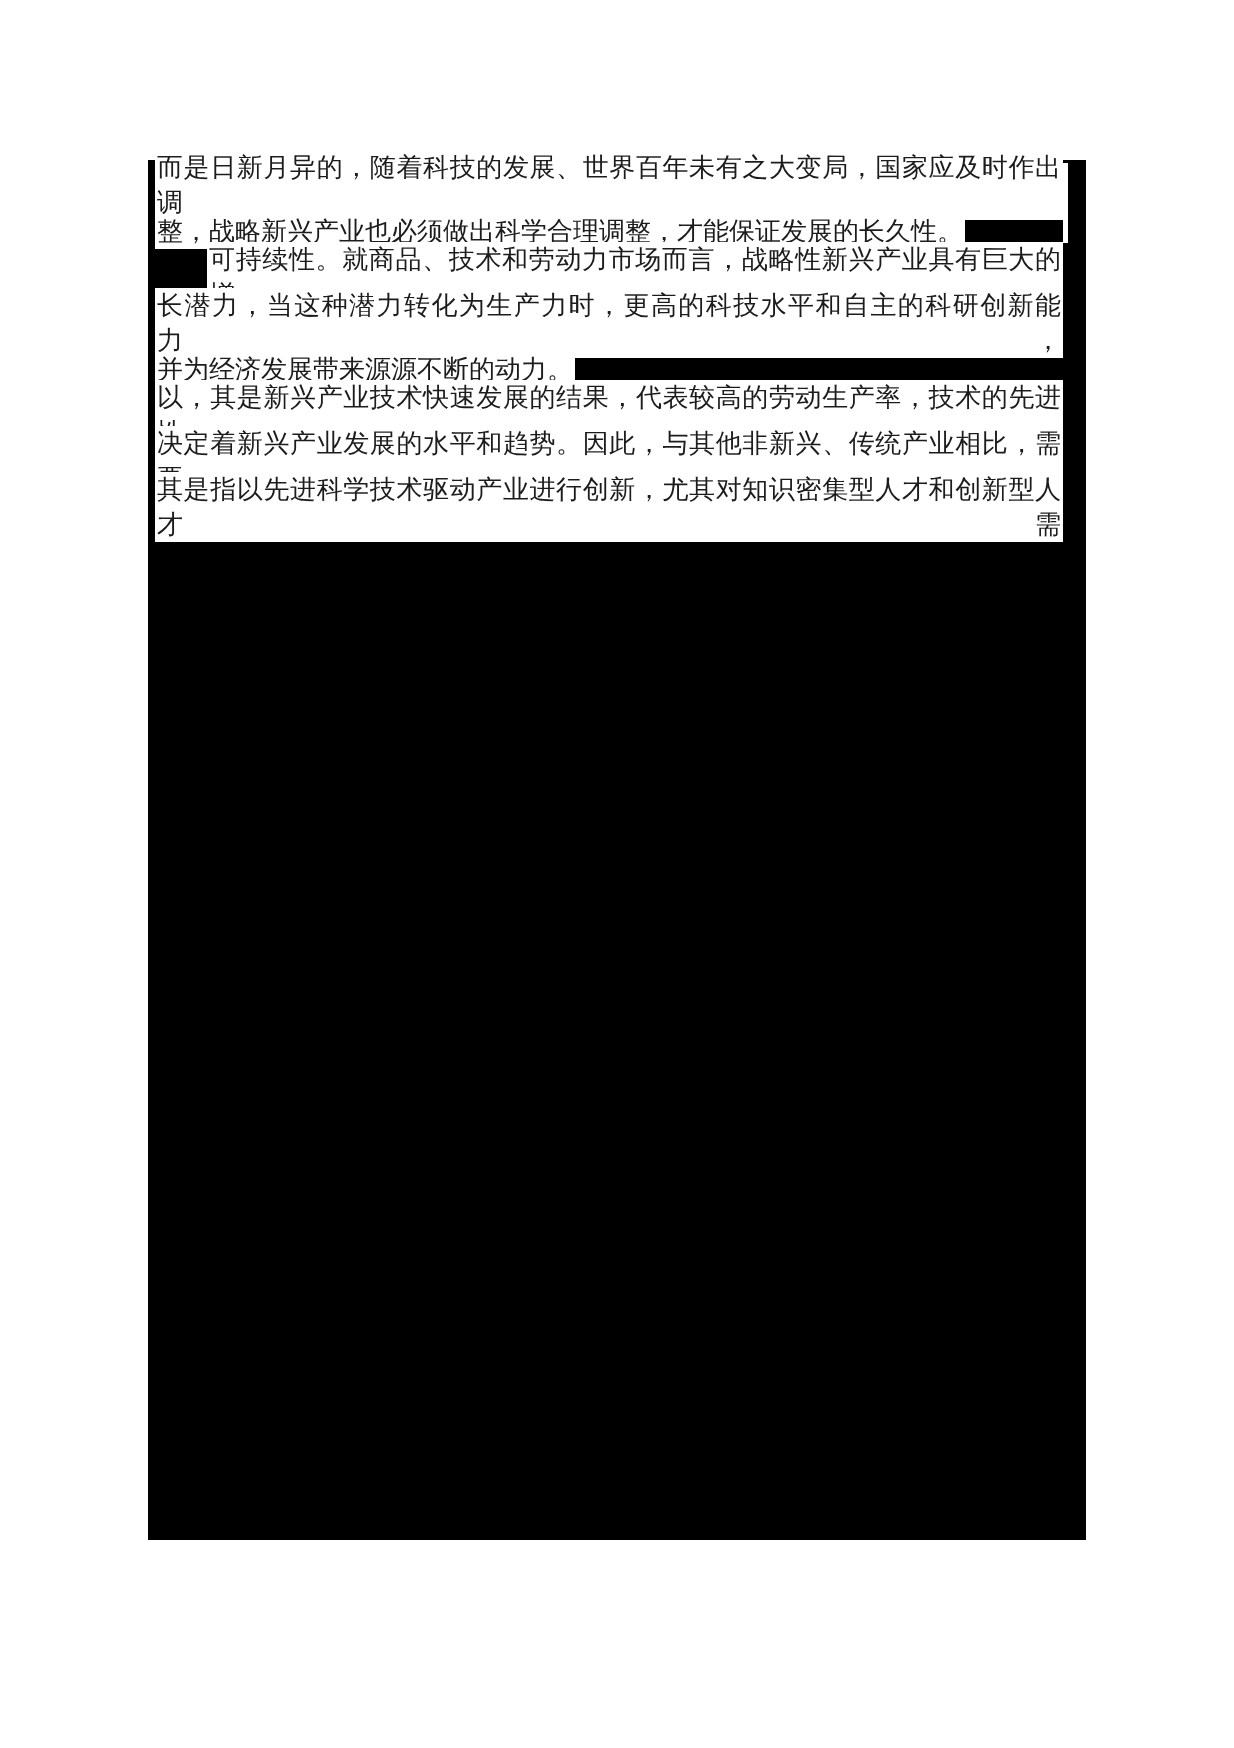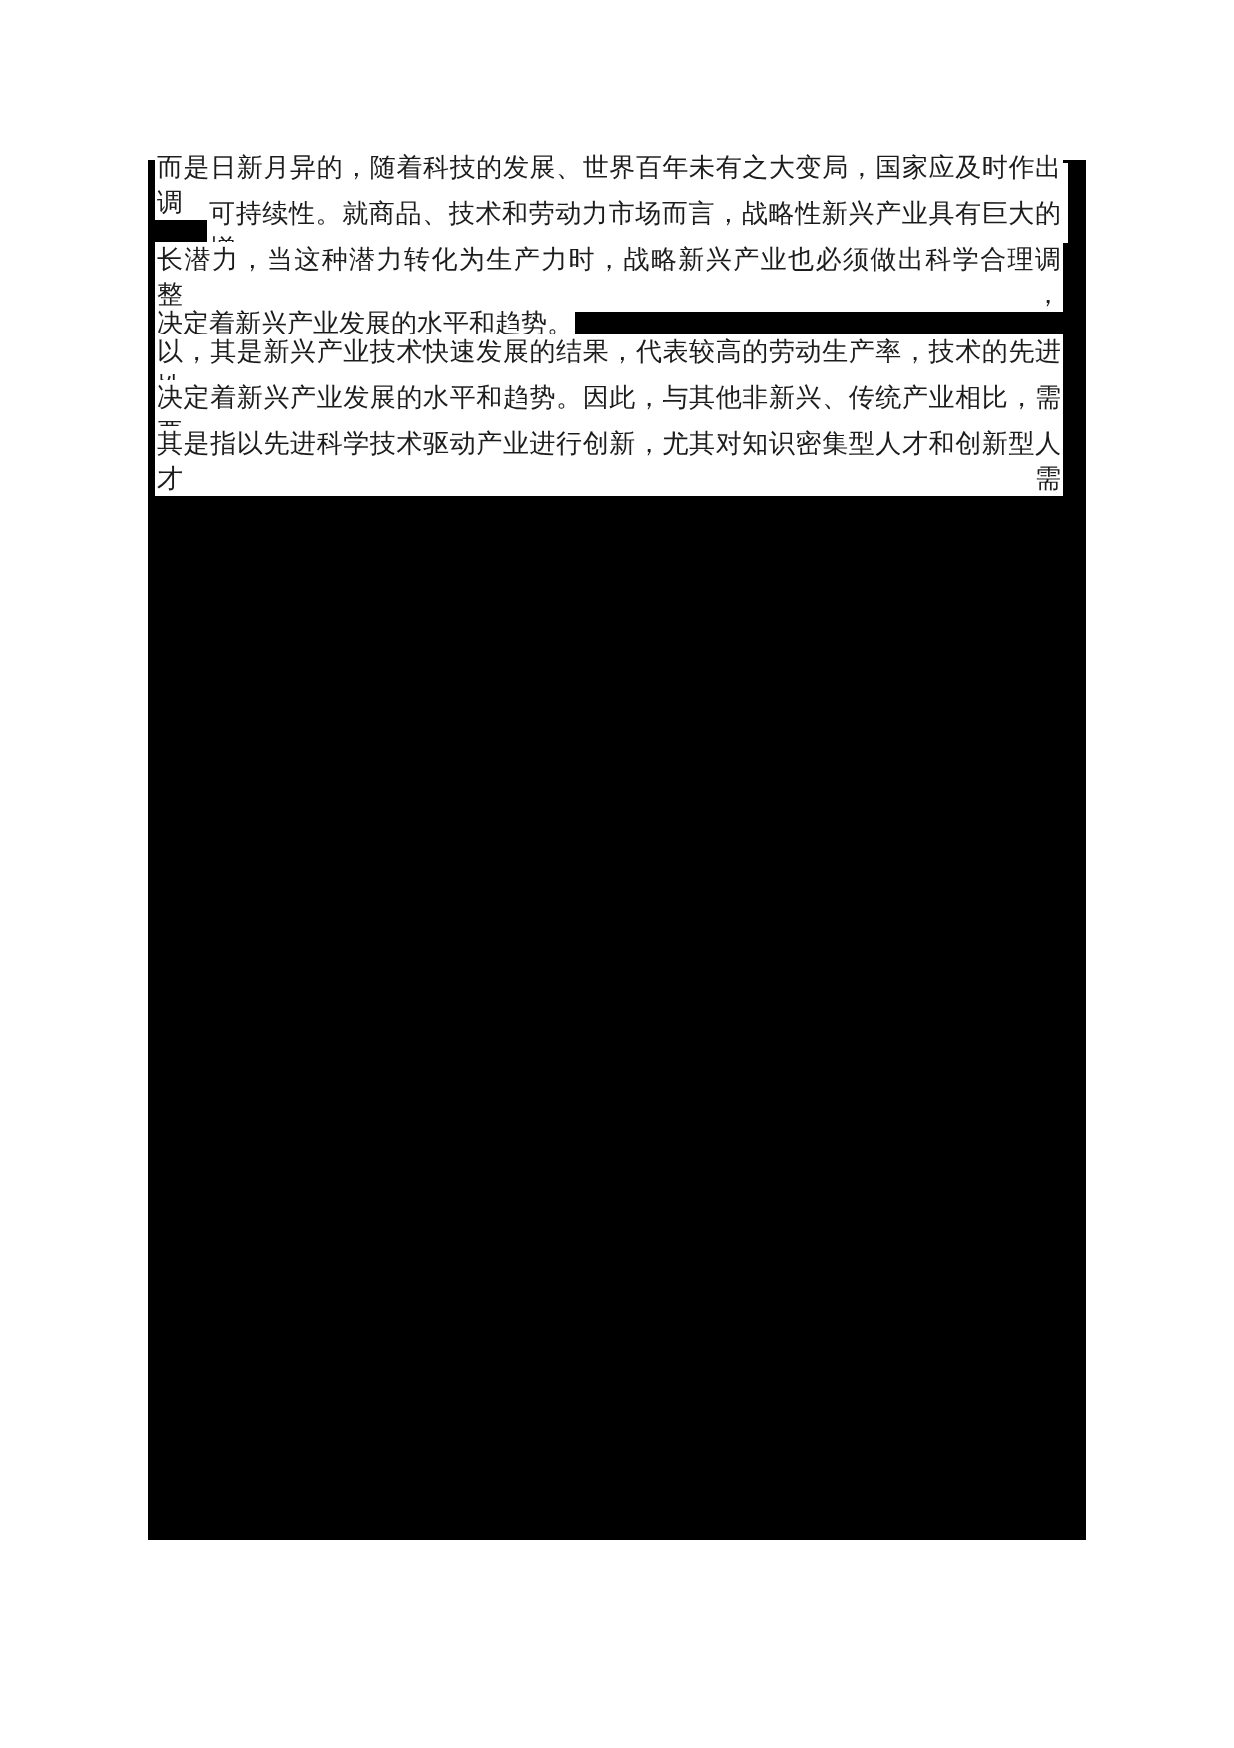--- a/index.html
+++ b/index.html
@@ -65,28 +65,31 @@
 </style>
 </head>
 <body>
 
 <div class="page">
   <div class="content-block">
     <div>
         <div class="line full">
           <span class="hl">而是日新月异的，随着科技的发展、世界百年未有之大变局，国家应及时作出调</span>
         </div>
+        <div class="line">
+          <span class="hl">整，战略新兴产业也必须做出科学合理调整，才能保证发展的长久性。</span>
+        </div>
         <div class="line indent full">
           <span class="hl">可持续性。就商品、技术和劳动力市场而言，战略性新兴产业具有巨大的增</span>
         </div>
         <div class="line full">
-          <span class="hl">长潜力，当这种潜力转化为生产力时，战略新兴产业也必须做出科学合理调整，</span>
+          <span class="hl">长潜力，当这种潜力转化为生产力时，更高的科技水平和自主的科研创新能力，</span>
         </div>
         <div class="line">
-          <span class="hl">决定着新兴产业发展的水平和趋势。</span>
+          <span class="hl">并为经济发展带来源源不断的动力。</span>
         </div>
         <div class="line full">
           <span class="hl">以，其是新兴产业技术快速发展的结果，代表较高的劳动生产率，技术的先进性</span>
         </div>
         <div class="line full">
           <span class="hl">决定着新兴产业发展的水平和趋势。因此，与其他非新兴、传统产业相比，需要</span>
         </div>
         <div class="line full">
           <span class="hl">其是指以先进科学技术驱动产业进行创新，尤其对知识密集型人才和创新型人才需</span>
         </div>

